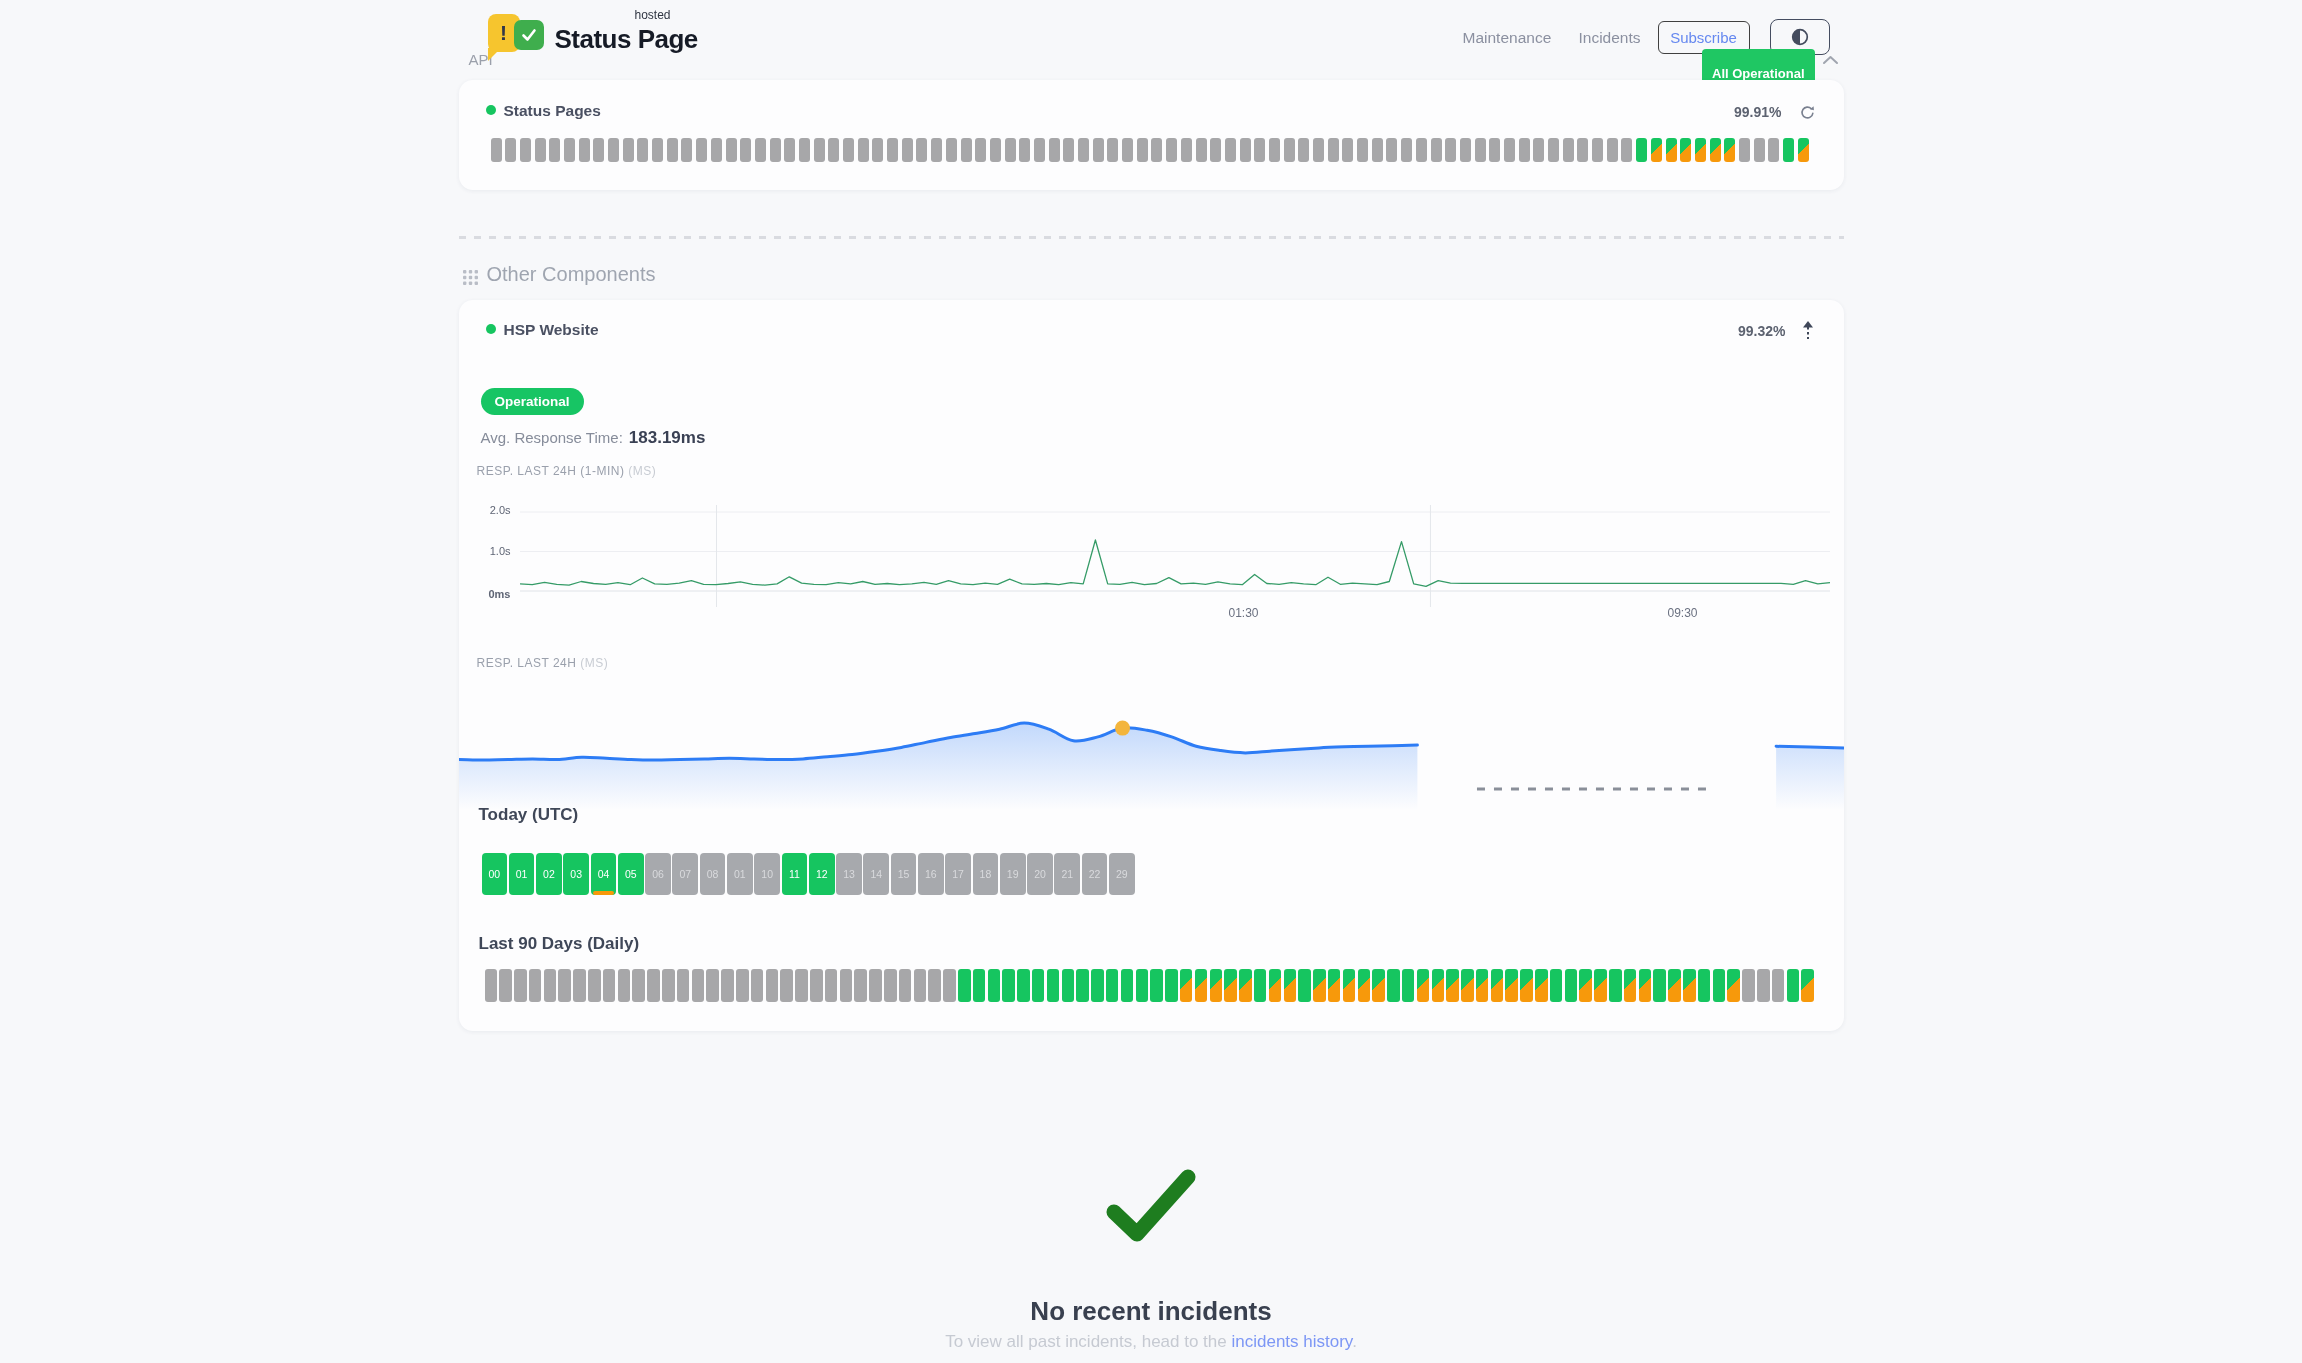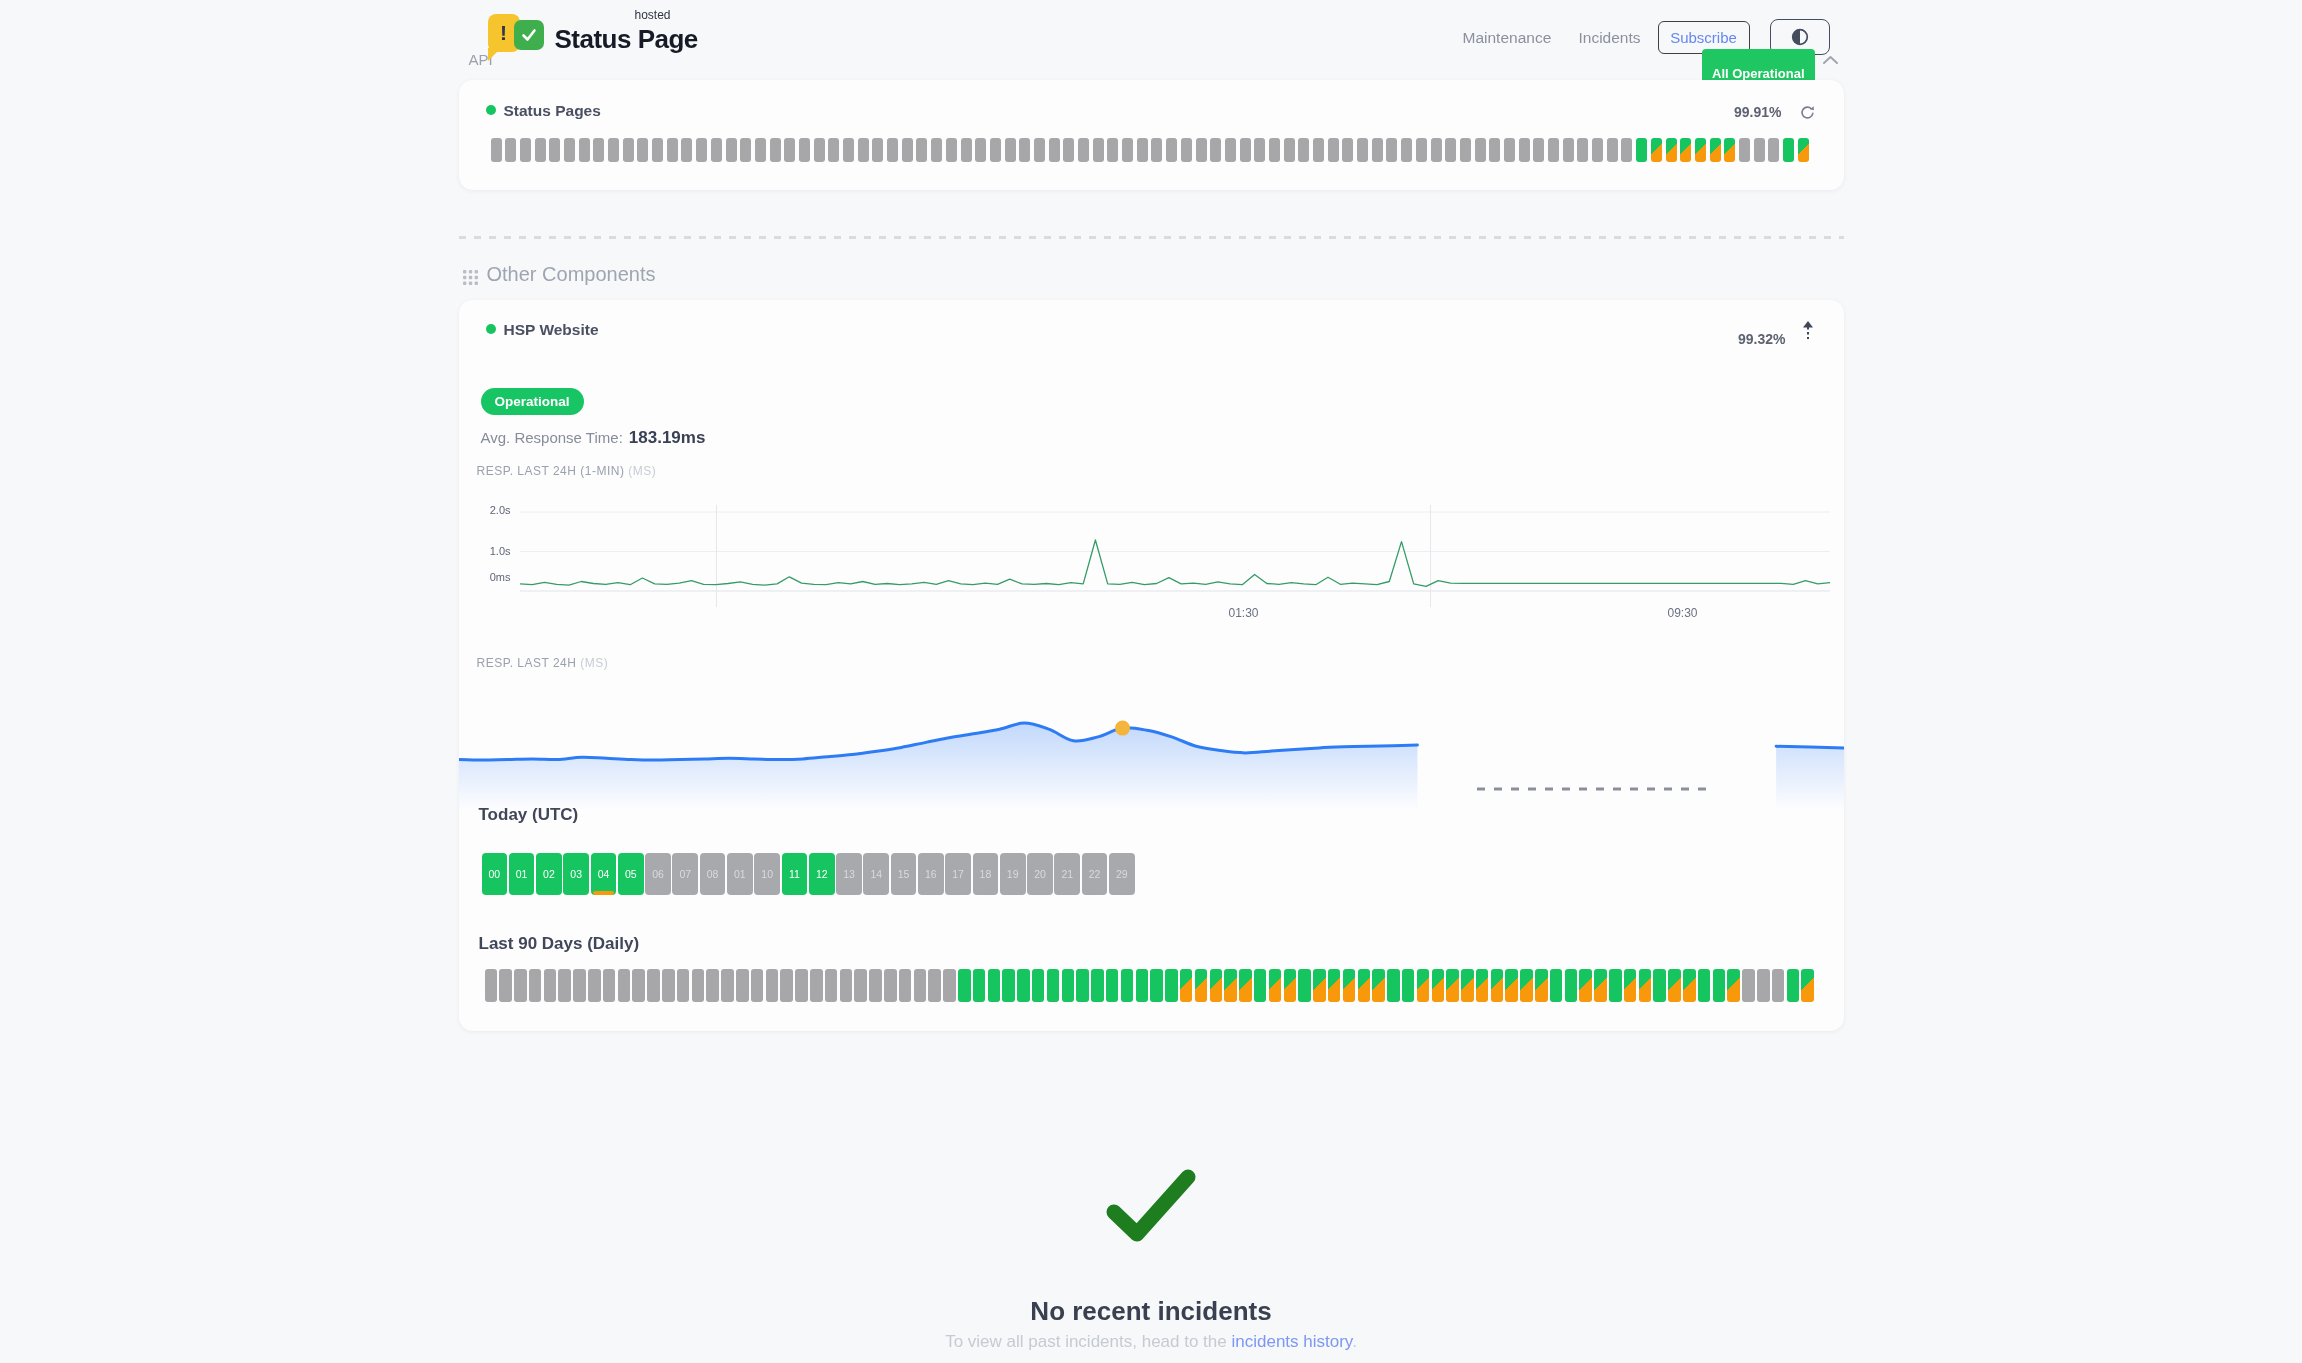--- a/index.html
+++ b/index.html
@@ -226,21 +226,21 @@
           <rect x="6.8" y="12.6" width="3.4" height="3.4" rx="1"></rect>
           <rect x="12.6" y="12.6" width="3.4" height="3.4" rx="1"></rect>
       </g>
     </svg>
   </div>
   <div class="abs other-title">Other Components</div>
 
   <div class="abs card card-hsp">
     <div class="abs dot" style="left:27px;top:24px;"></div>
     <div class="abs comp-name" style="left:45px;top:21px;">HSP Website</div>
-    <div class="abs" style="right:58px;top:30px;"><span class="pct">99.32%</span></div>
+    <div class="abs" style="right:58px;top:22px;"><span class="pct">99.32%</span></div>
     <div class="abs" style="right:30px;top:21px;">
       <svg width="12" height="19" viewBox="0 0 12 19">
           <line x1="6" y1="6" x2="6" y2="18" stroke="#3f4759" stroke-width="2" stroke-dasharray="2.5 2.5"></line>
           <polygon points="6,0 11,6.5 1,6.5" fill="#3f4759"></polygon>
         </svg>
     </div>
 
     <div class="abs pill">
         <span>Operational</span>
       </div>
@@ -249,21 +249,21 @@
       <span>Avg. Response Time:</span><span class="avg-val">183.19ms</span>
     </div>
 
     <div class="abs resp-label" style="left:18px;top:164px;">
       <span>RESP. LAST 24H (1-MIN)</span>
       <span class="resp-unit">(MS)</span>
     </div>
 
     <div class="abs ytick" style="left:0;top:204px;">2.0s</div>
     <div class="abs ytick" style="left:0;top:245px;">1.0s</div>
-    <div class="abs ytick" style="left:0;top:271px;">0ms</div>
+    <div class="abs ytick" style="left:0;top:288px;font-weight:bold;">0ms</div>
     <svg class="abs" id="chart1-svg" style="left:61px;top:203px;" width="1310" height="110" viewBox="0 0 1310 110">
         <line x1="0" y1="9" x2="1310" y2="9" stroke="#edeef2" stroke-width="1"></line>
         <line x1="0" y1="48.5" x2="1310" y2="48.5" stroke="#edeef2" stroke-width="1"></line>
         <line x1="0" y1="88" x2="1310" y2="88" stroke="#e0e3e8" stroke-width="1"></line>
         <line x1="196.5" y1="2" x2="196.5" y2="104" stroke="#e4e7eb" stroke-width="1"></line>
         <line x1="910.4499999999999" y1="2" x2="910.4499999999999" y2="104" stroke="#e4e7eb" stroke-width="1"></line>
         <polyline points="0.0,80.9 12.2,81.7 24.5,79.3 36.7,81.3 49.0,82.1 61.2,78.5 73.5,80.5 85.7,81.3 97.9,79.7 110.2,81.7 122.4,75.0 134.7,80.9 146.9,81.3 159.2,80.1 171.4,77.7 183.6,81.3 195.9,81.7 208.1,80.5 220.4,78.9 232.6,81.3 244.9,82.1 257.1,80.9 269.3,73.8 281.6,80.1 293.8,81.3 306.1,81.7 318.3,79.7 330.6,80.9 342.8,78.5 355.0,81.3 367.3,80.5 379.5,81.7 391.8,80.9 404.0,79.3 416.3,81.3 428.5,77.7 440.7,80.9 453.0,81.7 465.2,80.1 477.5,81.3 489.7,76.2 502.0,80.9 514.2,81.3 526.4,80.5 538.7,81.7 550.9,79.7 563.2,80.9 575.4,37.0 587.7,80.9 599.9,81.3 612.1,79.3 624.4,81.7 636.6,80.5 648.9,74.6 661.1,80.9 673.4,80.1 685.6,81.3 697.9,78.9 710.1,80.9 722.3,81.7 734.6,71.4 746.8,80.5 759.1,81.3 771.3,79.7 783.6,80.9 795.8,81.7 808.0,74.2 820.3,81.3 832.5,80.1 844.8,80.9 857.0,81.7 869.3,78.5 881.5,38.6 893.7,80.9 906.0,83.3 918.2,77.7 930.5,80.1 942.7,80.3 955.0,80.3 967.2,80.3 979.4,80.3 991.7,80.3 1003.9,80.3 1016.2,80.3 1028.4,80.3 1040.7,80.3 1052.9,80.3 1065.1,80.3 1077.4,80.3 1089.6,80.3 1101.9,80.3 1114.1,80.3 1126.4,80.3 1138.6,80.3 1150.8,80.3 1163.1,80.3 1175.3,80.3 1187.6,80.3 1199.8,80.3 1212.1,80.3 1224.3,80.3 1236.5,80.3 1248.8,80.3 1261.0,80.3 1273.3,81.3 1285.5,77.7 1297.8,80.9 1310.0,79.7" fill="none" stroke="#359b67" stroke-width="1.3" stroke-linejoin="round"></polyline>
       </svg>
     <div class="abs xtick" style="left:785px;top:306px;">01:30</div>
     <div class="abs xtick" style="left:1224px;top:306px;">09:30</div>

